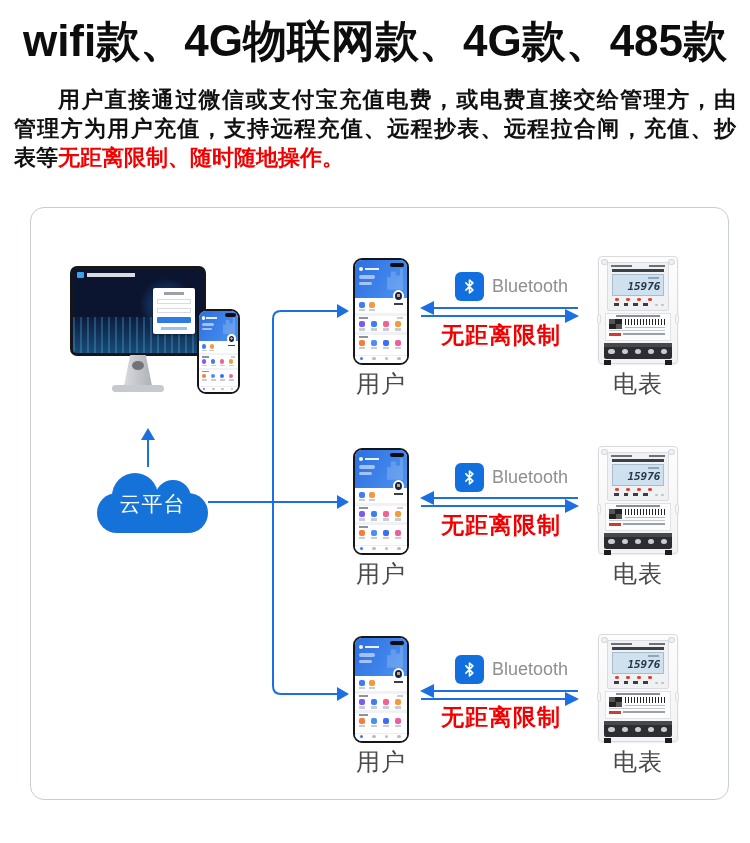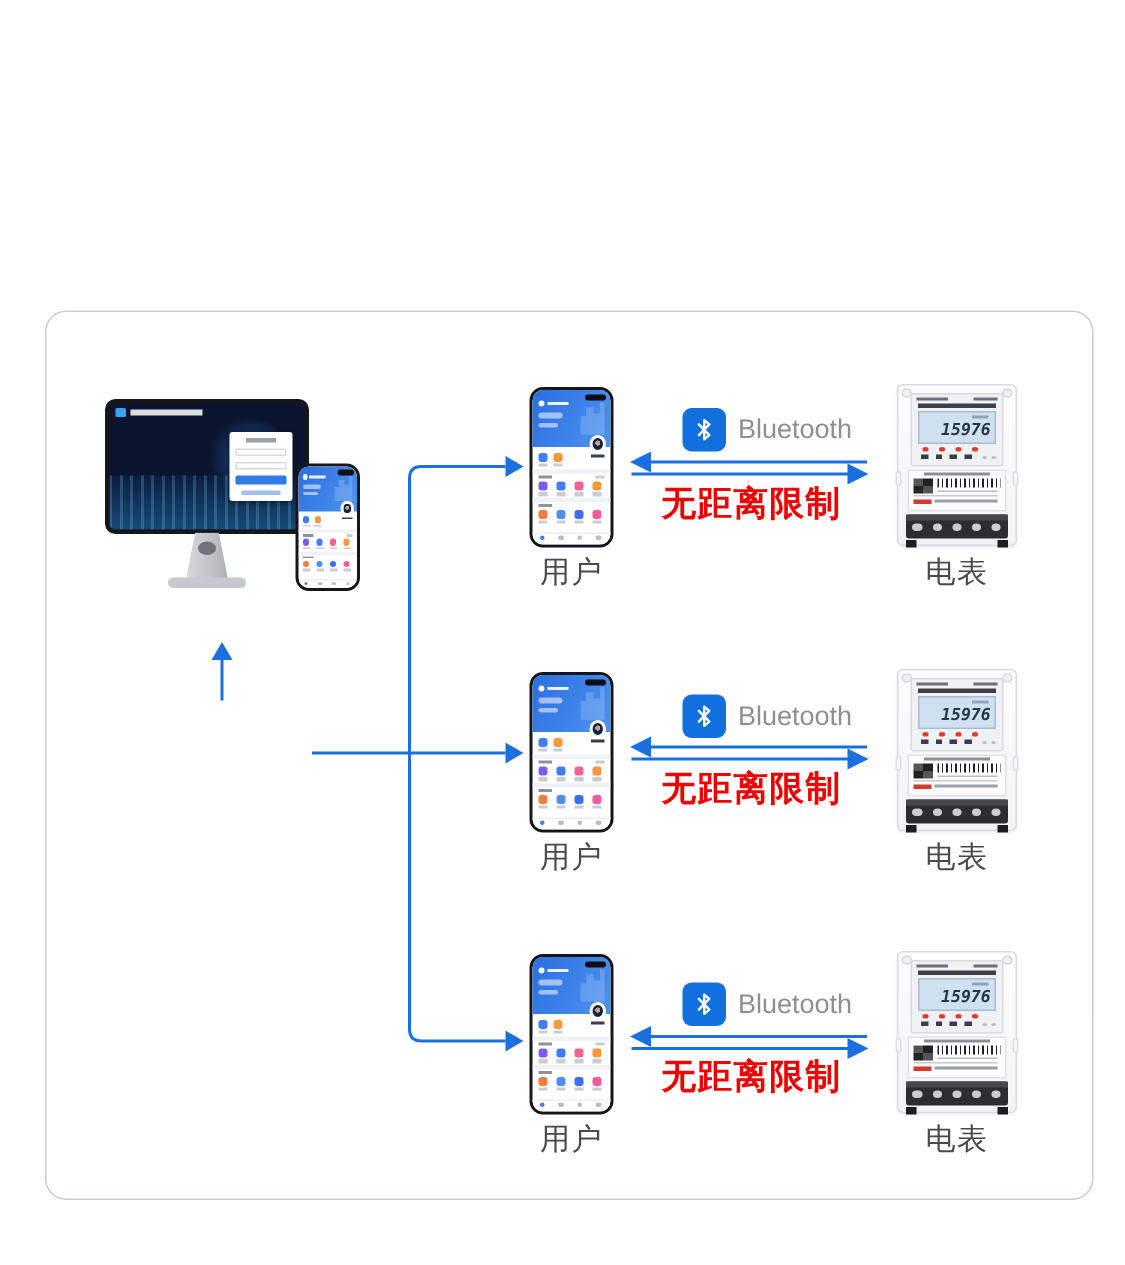--- a/index.html
+++ b/index.html
@@ -18,21 +18,21 @@
   .intro .red { color:#f20000; }
 
   
   .frame { position:absolute; left:30px; top:207px; width:699px; height:593px;
            border:1px solid #c9ccd3; border-radius:14px; background:#fff; }
 
   
   .connectors { position:absolute; left:0; top:0; width:750px; height:843px; pointer-events:none; }
 
   
-  .caption { position:absolute; text-align:center; color:#4a4a4a; font-size:20px; letter-spacing:1px; }
+  .caption { position:absolute; text-align:center; color:#4a4a4a; font-size:24px; letter-spacing:1px; }
   .cap-admin { left:98px; top:397px; width:100px; }
   .cap-user  { left:341px; width:80px; }
   .cap-meter { left:598px; width:80px; }
   .cap-r1 { top:368px; } .cap-r2 { top:558px; } .cap-r3 { top:746px; }
 
   .nd { position:absolute; left:422px; width:158px; text-align:center;
         font-size:23px; font-weight:bold; color:#f20000; letter-spacing:1px; }
   .nd-r1 { top:320px; } .nd-r2 { top:510px; } .nd-r3 { top:702px; }
 
   
@@ -134,21 +134,27 @@
   .mt-term { position:absolute; left:6%; right:6%; top:81%; height:15%; background:#2c2d31; border-radius:2px; }
   .mt-strip { position:absolute; top:0; left:0; width:100%; height:28%; background:#47484c; }
   .scr { position:absolute; top:38%; width:9%; height:34%; background:#caccd1; border-radius:50%; }
   .mt-foot { position:absolute; bottom:-2%; width:10%; height:5%; background:#1d1d20; }
 </style>
 </head>
 <body>
 
 <div id="canvas">
 
-
+  <h1 class="title">wifi款、4G物联网款、4G款、485款</h1>
+
+  <div class="intro">
+    <div class="ln fill first">用户直接通过微信或支付宝充值电费，或电费直接交给管理方，由</div>
+    <div class="ln fill">管理方为用户充值，支持远程充值、远程抄表、远程拉合闸，充值、抄</div>
+    <div class="ln"><span>表等</span><span class="red">无距离限制、随时随地操作。</span></div>
+  </div>
 
   <div class="frame"></div>
 
   <svg class="connectors" viewBox="0 0 750 843" xmlns="http://www.w3.org/2000/svg">
     <g stroke="#1b6fe0" stroke-width="2" fill="none">
       <path d="M148 467 V438"></path>
       <path d="M208 502 H272"></path>
       <path d="M337 311 H281 Q273 311 273 319 V686 Q273 694 281 694 H337"></path>
       <path d="M273 502 H337"></path>
       <path d="M433 308 H578 M421 316 H566"></path>
@@ -223,20 +229,26 @@
   <div class="bar" style="top:84.5%;left:53%;width:13%"></div>
   <div class="bar" style="top:84.5%;left:76%;width:13%"></div>
   <div class="ph-nav">
     <div class="nv" style="left:9%;background:#3f7df0"></div>
     <div class="nv" style="left:33%"></div>
     <div class="nv" style="left:57%"></div>
     <div class="nv" style="left:81%"></div>
   </div>
 </div>
 
+  <div class="cloud">
+    <div class="c-b1"></div>
+    <div class="c-b2"></div>
+    <div class="c-body"></div>
+    <div class="c-tx">云平台</div>
+  </div>
 
   <div class="phone phone-u1 phone-slot">
   <div class="ph-head"></div>
   <div class="ph-notch"></div>
   <div class="ph-usr"></div>
   <div class="ph-usrbar"></div>
   <div class="ph-pill1"></div>
   <div class="ph-pill2"></div>
   <div class="ph-bldg"></div>
   <div class="ph-ava"></div>

